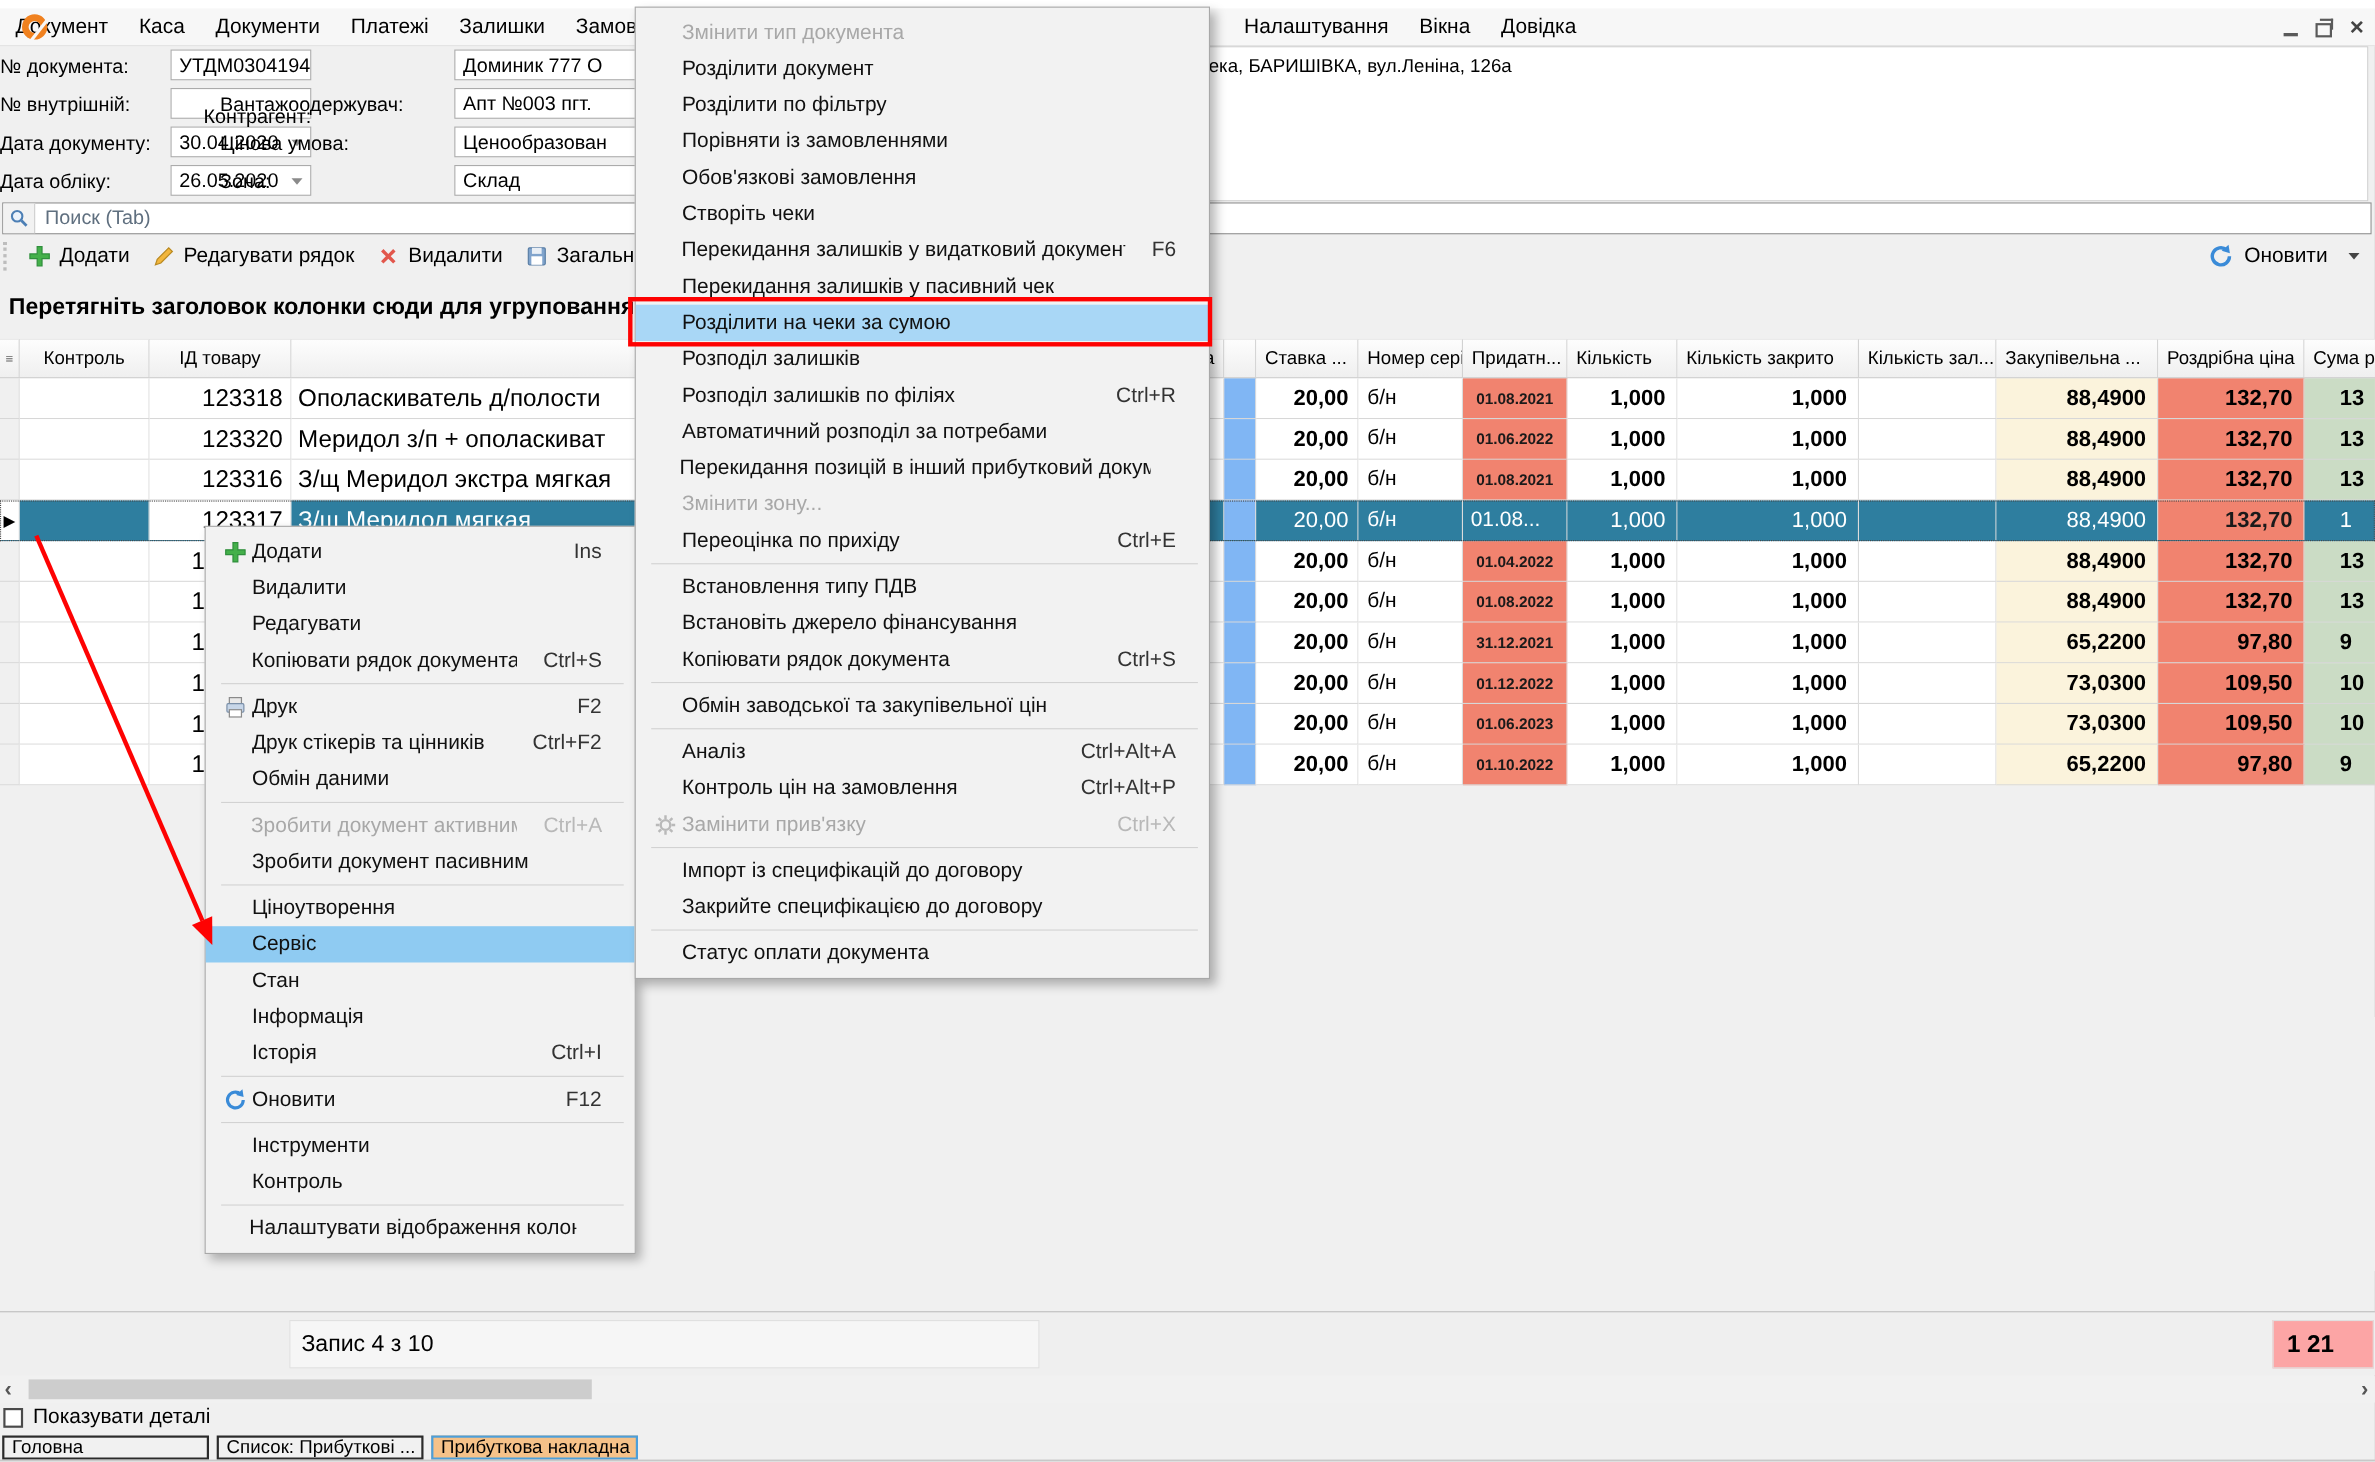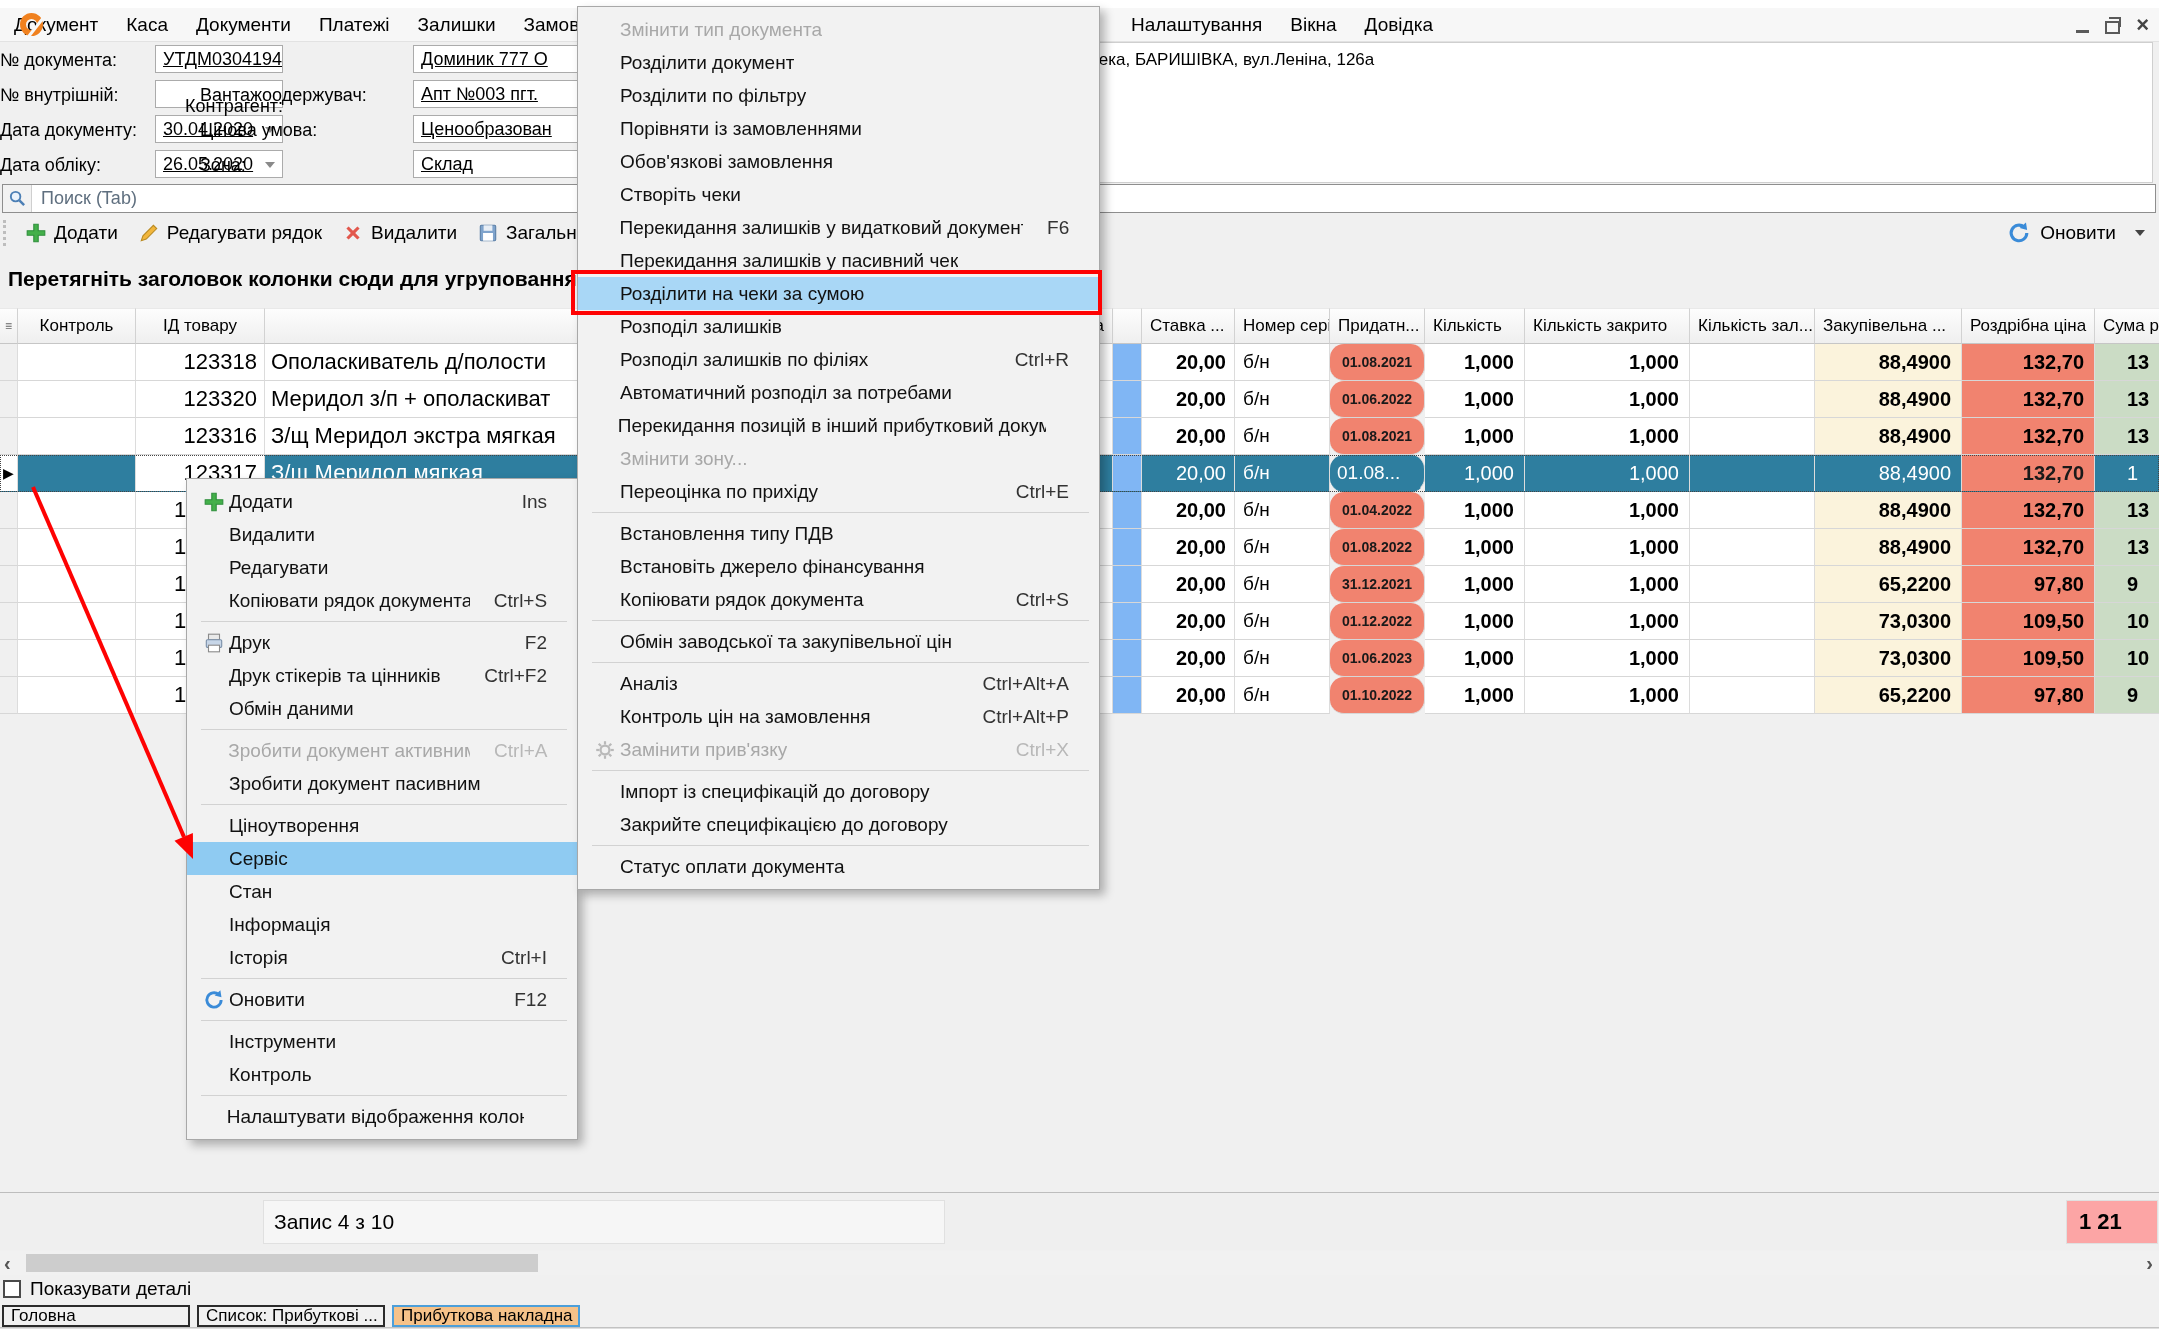--- a/index.html
+++ b/index.html
@@ -16,21 +16,21 @@
   .mb-right{position:absolute;left:1117px;top:0;height:33px;display:flex;align-items:center;}
   .winbtns{position:absolute;right:10px;top:4px;display:flex;align-items:center;gap:16px;height:26px;}
   .ic-min{width:13px;height:3px;background:#5A5A5A;margin-top:12px;}
   .ic-restore{position:relative;width:11px;height:9px;border:2px solid #5A5A5A;margin-top:4px;background:#F7F7F7;}
   .ic-restore::before{content:"";position:absolute;left:2px;top:-6px;width:10px;height:8px;border:2px solid #5A5A5A;border-left:none;border-bottom:none;}
   .ic-close{font-size:22px;line-height:22px;color:#444;font-weight:bold;}
   
   .form{position:absolute;left:0;top:41px;width:100%;height:143px;}
   .flabel{position:absolute;font-size:18px;text-align:left;white-space:nowrap;}
   .finput{position:absolute;height:28px;background:#FFF;border:1px solid #ABABAB;box-sizing:border-box;
-          font-size:18px;display:flex;align-items:center;padding:0 7px;white-space:nowrap;overflow:hidden;text-decoration:underline;}
+          font-size:18px;display:flex;align-items:center;padding:0 7px;white-space:nowrap;overflow:hidden;}
   .chev{position:absolute;right:7px;top:11px;width:0;height:0;border-left:5px solid transparent;border-right:5px solid transparent;border-top:6px solid #8A8A8A;}
   .addr-panel{position:absolute;left:1036px;top:1px;width:1117px;height:141px;background:#FFF;border:1px solid #CFCFCF;
               box-sizing:border-box;font-size:17px;padding:7px 10px;}
   
   .search{position:absolute;left:2px;top:184px;width:2154px;height:29px;background:#FFF;border:1px solid #8E8E8E;
           box-sizing:border-box;display:flex;align-items:center;}
   .search-iconbox{width:29px;height:100%;background:#F2F2F2;border-right:1px solid #CFCFCF;display:flex;align-items:center;justify-content:center;box-sizing:border-box;}
   .search-text{color:#5F6F7F;font-size:18px;padding-left:9px;}
   
   .toolbar{position:absolute;left:0;top:215px;width:100%;height:36px;display:flex;align-items:center;}
@@ -61,21 +61,21 @@
   .c10{width:125px;}.c11{width:147px;}.c12{width:133px;}.c13{width:140px;}
   .th.c1,.th.c2{justify-content:center;}
   .th.c3{justify-content:flex-end;}
   .th.c0{justify-content:center;font-size:12px;color:#666;padding:0;}
   .td.c0{background:#F0F0F0;justify-content:center;font-size:14px;padding:0;}
   .td.c2{justify-content:flex-end;padding-right:7px;font-size:22px;}
   .td.c3{padding-left:6px;font-size:22px;}
   .td.c4{background:#80B6F4;}
   .td.c5{justify-content:flex-end;padding-right:8px;font-size:20px;font-weight:bold;}
   .td.c6{padding-left:8px;font-size:19px;}
-  .td.c7{background:#F1836F;justify-content:center;border-radius:14px;}
+  .td.c7{background:#F1836F;justify-content:center;}
   .td.c7 span{font-size:14px;font-weight:bold;color:#1A1A1A;}
   .td.c8,.td.c9{justify-content:flex-end;padding-right:10px;font-size:20px;font-weight:bold;}
   .td.c11{background:#FBF3DC;justify-content:flex-end;padding-right:10px;font-size:20px;font-weight:bold;}
   .td.c12{background:#F1836F;justify-content:flex-end;padding-right:10px;font-size:20px;font-weight:bold;}
   .td.c13{background:#CBDCC5;padding-left:32px;font-size:20px;font-weight:bold;}
   .trow.idcut .td.c2{justify-content:flex-start;padding-left:38px;}
   .trow.selected .td{background:#2E7E9F;color:#FFF;border-bottom-color:#2E7E9F;}
   .trow.selected{outline:1px dotted #444;outline-offset:-1px;}
   .trow.selected .td.c0{background:#FFF;color:#000;}
   .trow.selected .td.c2{background:#FFF;color:#000;}

